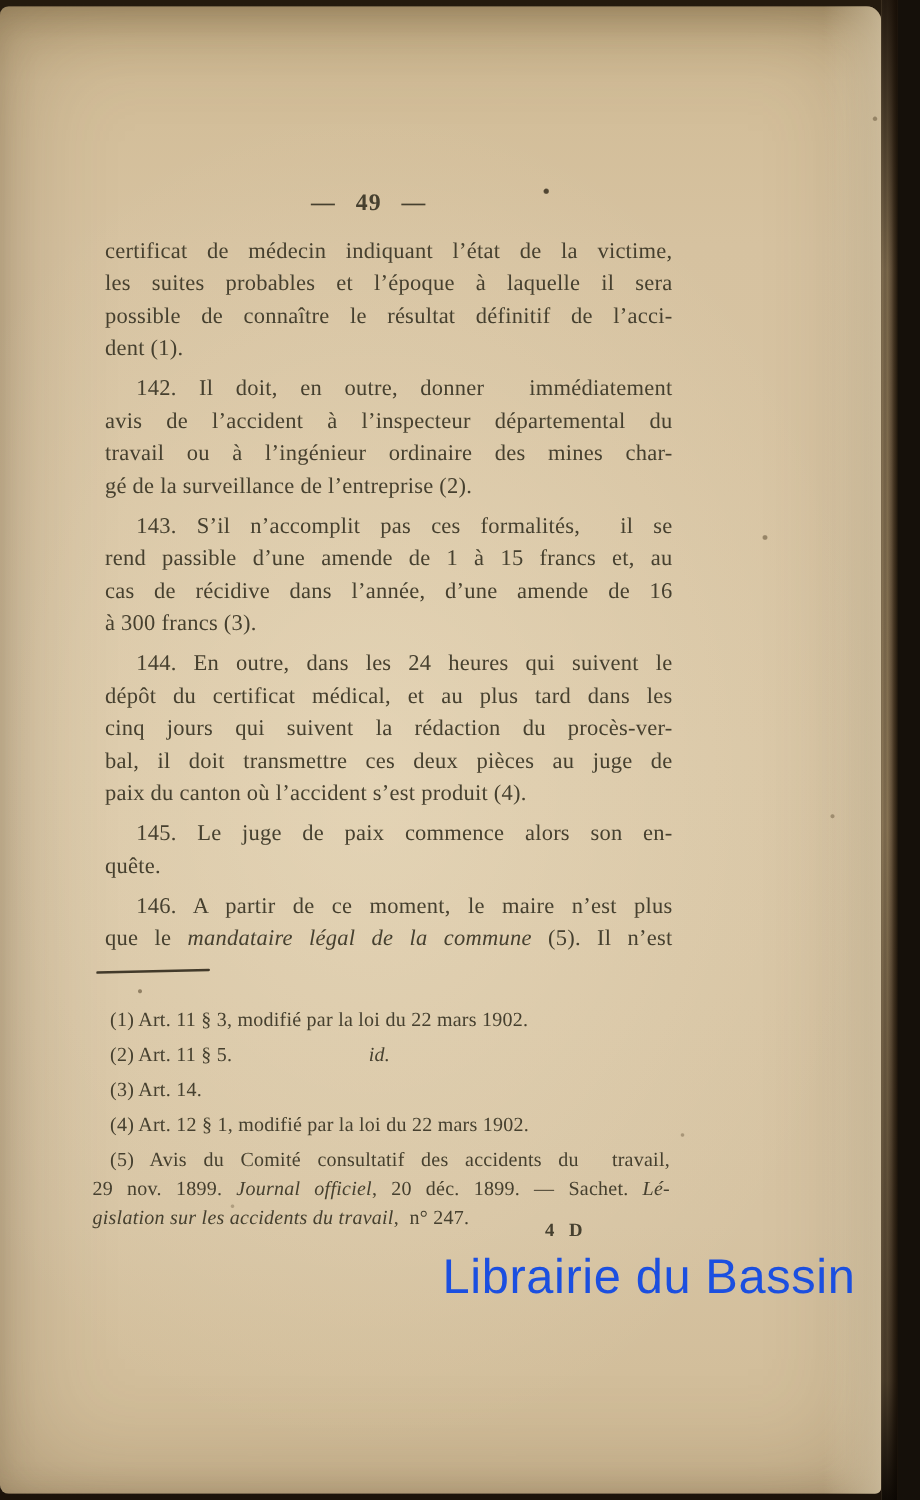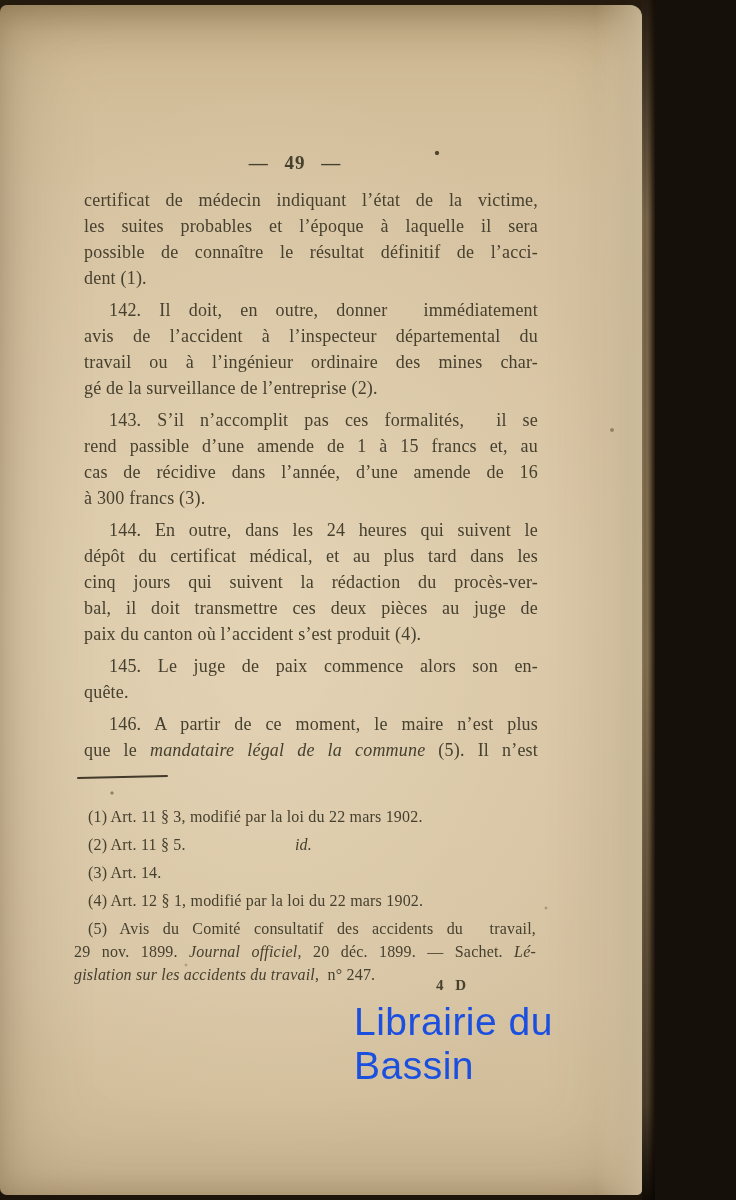--- a/index.html
+++ b/index.html
@@ -1,17 +1,17 @@
 <!DOCTYPE html>
 <html><head>
 <meta charset="utf-8">
 <style>
   html,body { margin:0; padding:0; background:#15100a; }
   .frame {
-    position:relative; width:655px; height:1200px; overflow:hidden;
+    position:relative; width:718px; height:1200px; overflow:hidden;
     background:linear-gradient(180deg,#241a0e 0%, #2b2012 50%, #1c130a 100%);
     font-family:"Liberation Serif","DejaVu Serif",serif;
   }
   
   .paper {
     position:absolute; left:0px; top:5px; right:13px; bottom:5px;
     border-radius:7px 12px 5px 7px;
     background:
       radial-gradient(ellipse 90% 70% at 42% 52%, rgba(255,246,222,0.30), rgba(255,246,222,0) 65%),
       linear-gradient(180deg,#c7b188 0%, #d2bd98 5%, #d6c2a0 16%, #d8c5a4 50%, #d6c3a2 82%, #cfba95 100%);

